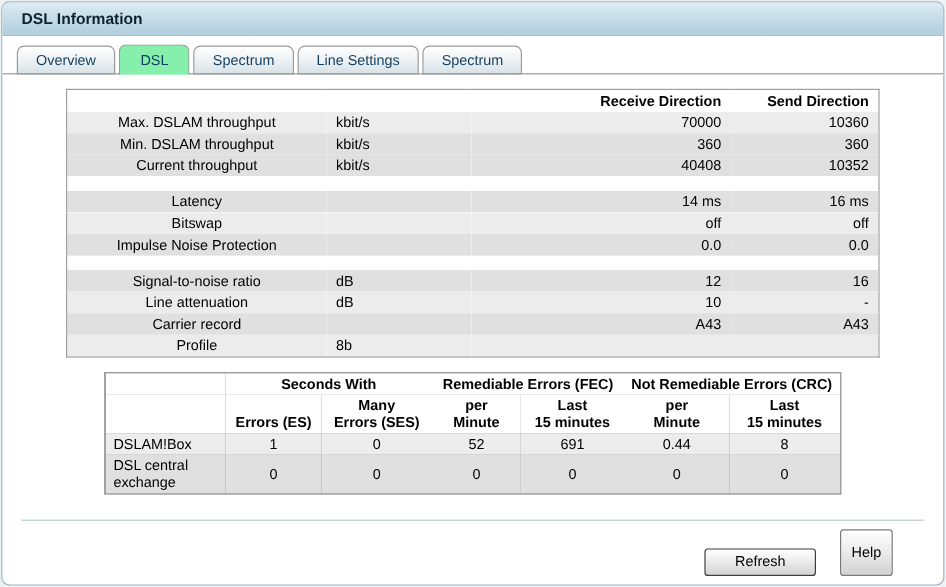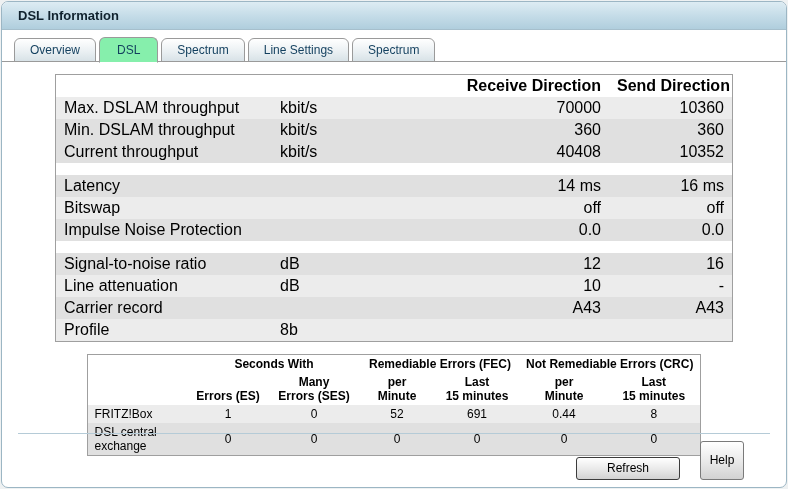--- a/index.html
+++ b/index.html
@@ -56,26 +56,26 @@
   table { border-collapse:collapse; table-layout:fixed; }
 
   .dsl-table {
     width:612px; margin:0 auto;
     border:1px solid #9f9f9f;
     background:#ffffff;
   }
   .dsl-table th, .dsl-table td {
     padding:2px 8px;
     height:14px;
-    font-size:16px;
+    font-size:12px;
     overflow:hidden;
     white-space:nowrap;
   }
   .dsl-table thead th { font-weight:bold; background:#ffffff; }
-  .col-label  { width:200px; text-align:left; }
+  .col-label  { width:200px; text-align:center; }
   .col-unit   { width:105px; text-align:left; }
   .col-receive{ width:200px; text-align:right; }
   .col-send   { width:107px; text-align:right; }
   tr.light  { background:#ececec; }
   tr.dark   { background:#e0e0e0; }
   tr.spacer td { height:10px; background:#ffffff; padding:1px; }
 
   .error-table {
     width:612px; margin:12px auto 0;
     border:1px solid #9f9f9f;
@@ -98,21 +98,21 @@
   .footer-wrap { position:absolute; left:0; right:0; bottom:7px; }
   .divider { margin:0 16px 7px 16px; border-top:1px solid #b5cbd7; height:0; }
   .buttons { display:flex; justify-content:flex-end; gap:20px; padding-right:42px; }
   .btn {
     font-family:inherit; font-size:12px; color:#000;
     padding:3px 0 4px 0; text-align:center;
     border-radius:3px;
     background:linear-gradient(to bottom,#ffffff 0%,#e8e8e8 55%,#d2d2d2 100%);
     cursor:pointer;
   }
-  .btn-refresh { width:104px; border:1px solid #3c3c3c;margin-top:16px; }
+  .btn-refresh { width:93px; border:1px solid #3c3c3c;margin-top:16px; }
   .btn-help    { width:44px; border:1px solid #7a7a7a; }
 </style>
 </head>
 <body>
 
 <div class="window">
 
   <div class="titlebar">
     <span>DSL Information</span>
   </div>
@@ -233,21 +233,21 @@
           <th>Last
 15 minutes</th>
           <th>per
 Minute</th>
           <th>Last
 15 minutes</th>
         </tr>
       </thead>
       <tbody>
         <tr class="light">
-          <td class="row-label">FRITZ!Box</td>
+          <td class="row-label">DSLAM!Box</td>
           <td>1</td>
           <td>0</td>
           <td>52</td>
           <td>691</td>
           <td>0.44</td>
           <td>8</td>
         </tr>
         <tr class="dark">
           <td class="row-label">DSL central exchange</td>
           <td>0</td>

